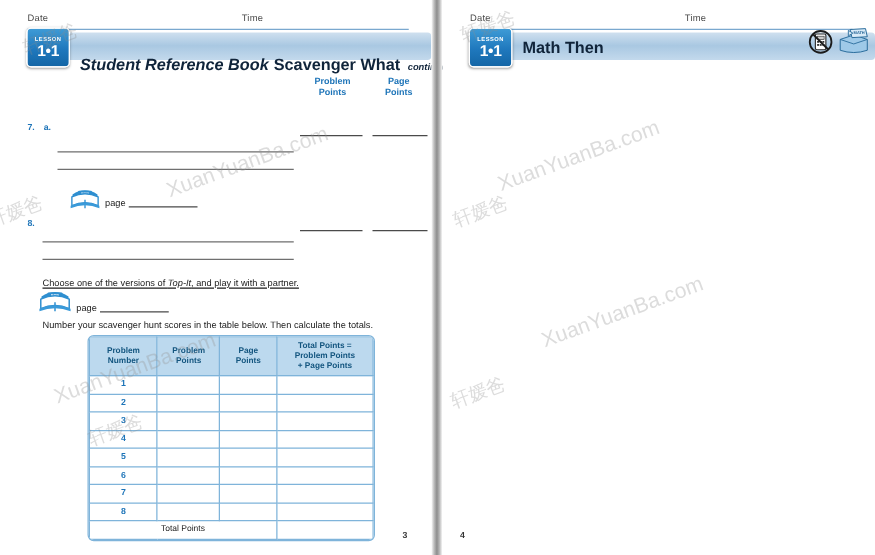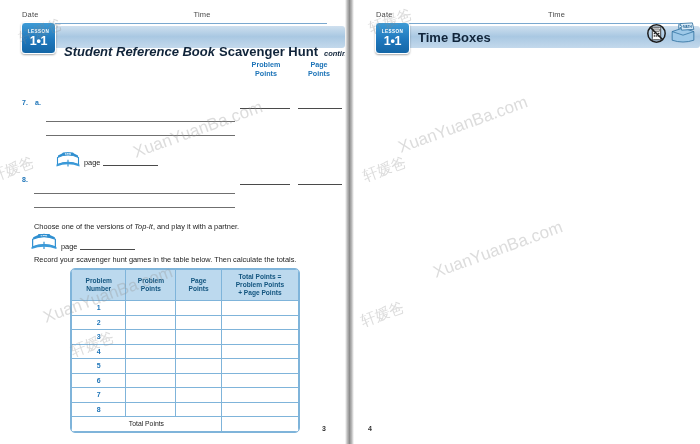--- a/index.html
+++ b/index.html
@@ -100,21 +100,21 @@
       <div class="rule"></div>
     </div>
 
     <div class="banner banner-left">
       <div class="badge">
         <span class="bl">LESSON</span>
         <span class="bn">1•1</span>
       </div>
       <div class="banner-title">
         <span class="ital">Student Reference Book</span>
-        <span>Scavenger Hunt</span>
+        <span>Scavenger What</span>
         <span class="cont">continued</span>
       </div>
     </div>
 
     <div class="ptcol pp">
       <div>Problem</div>
       <div>Points</div>
     </div>
     <div class="ptcol gp">
       <div>Page</div>
@@ -145,38 +145,38 @@
     <div class="rule-short" style="left:103px;top:165px;width:55px;"></div>
 
     <div class="q" style="left:22px;top:176px;width:230px;">
       <span class="qnum qn">8.</span>
     </div>
     <div class="rule-short" style="left:240px;top:184px;width:50px;"></div>
     <div class="rule-short" style="left:298px;top:184px;width:44px;"></div>
     <div class="rule-d" style="left:34px;top:193px;width:201px;"></div>
     <div class="rule-d" style="left:34px;top:207px;width:201px;"></div>
 
-    <div class="qtxt" style="position:absolute;left:34px;top:222px;width:250px;">
+    <div class="qtxt" style="position:absolute;left:34px;top:222px;width:250px;text-decoration:underline;">
       <span>Choose one of the versions of </span><span class="ital">Top-It</span><span>, and play it with a partner.</span>
     </div>
 
     <span class="srb" style="position:absolute;left:31px;top:232px;">
       <svg width="26" height="19" viewBox="0 0 48 34">
         <path d="M4 9 Q24 -4 44 9 L44 13 Q24 2 4 13 Z" fill="#2f8fd0"></path>
         <rect x="13" y="3" width="22" height="8" rx="1.6" fill="#2f8fd0"></rect>
         <text x="24" y="10" font-size="6" font-weight="bold" fill="#ffffff" text-anchor="middle" font-family="Liberation Sans, sans-serif">SRB</text>
         <path d="M3 13 Q24 3 45 13 L45 27 Q24 18 3 27 Z" fill="#ffffff" stroke="#2f8fd0" stroke-width="2.2"></path>
         <path d="M24 17.5 L24 31" stroke="#2f8fd0" stroke-width="2.2"></path>
         <path d="M1 27 Q24 17 47 27 L47 31 Q24 22 1 31 Z" fill="#3a9ad9"></path>
       </svg>
     </span>
     <span class="pageword" style="position:absolute;left:61px;top:242px;">page</span>
     <div class="rule-short" style="left:80px;top:249px;width:55px;"></div>
 
-    <div class="qtxt" style="position:absolute;left:34px;top:255px;width:280px;">Record your scavenger hunt games in the table below. Then calculate the totals.</div>
+    <div class="qtxt" style="position:absolute;left:34px;top:255px;width:280px;">Number your scavenger hunt scores in the table below. Then calculate the totals.</div>
 
     <div class="tbl">
       <table class="score">
         <thead>
           <tr>
             <th class="c1">
               <div>Problem</div>
               <div>Number</div>
             </th>
             <th class="c2">
@@ -263,21 +263,21 @@
       <span class="tm">Time</span>
       <div class="rule"></div>
     </div>
 
     <div class="banner banner-right">
       <div class="badge">
         <span class="bl">LESSON</span>
         <span class="bn">1•1</span>
       </div>
       <div class="banner-title">
-        <span>Time Boxes</span>
+        <span>Math Then</span>
       </div>
 
       <div class="hdr-icons">
         <svg class="nocalc" viewBox="0 0 30 30">
           <rect x="9" y="6" width="12" height="18" rx="1.6" fill="#ffffff" stroke="#2b2b2b" stroke-width="1.3"></rect>
           <rect x="11" y="8.5" width="8" height="4" fill="#c9c9c9" stroke="#2b2b2b" stroke-width=".7"></rect>
           <rect x="11" y="14" width="2.2" height="2" fill="#2b2b2b"></rect>
           <rect x="14" y="14" width="2.2" height="2" fill="#2b2b2b"></rect>
           <rect x="17" y="14" width="2.2" height="2" fill="#2b2b2b"></rect>
           <rect x="11" y="17.5" width="2.2" height="2" fill="#2b2b2b"></rect>

